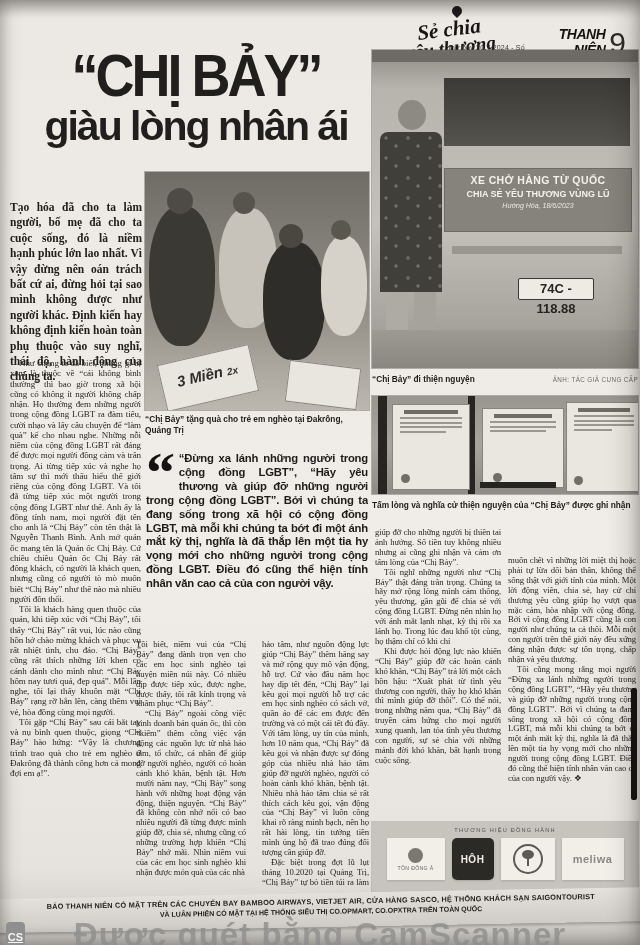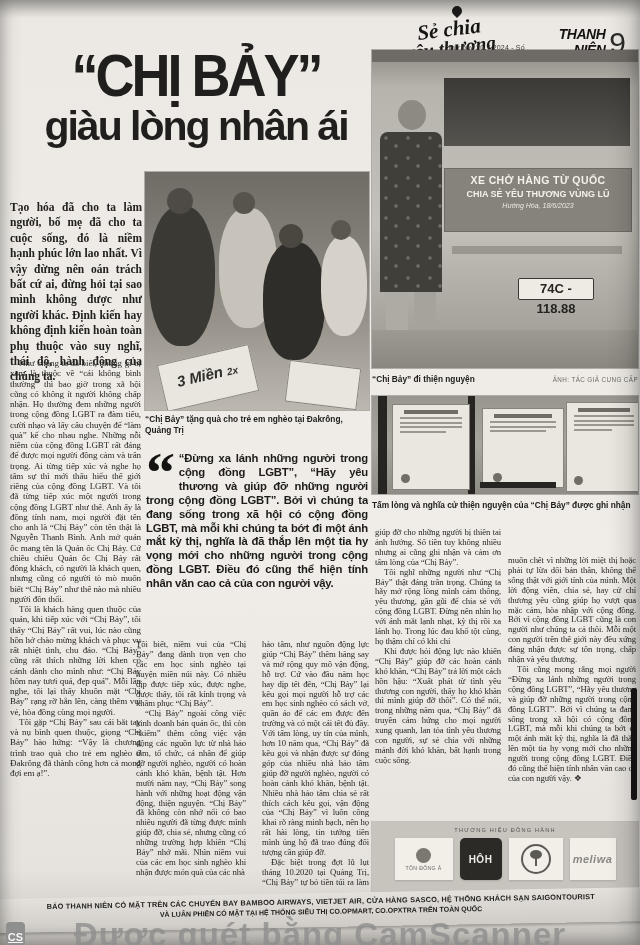--- a/index.html
+++ b/index.html
@@ -252,21 +252,21 @@
       </div>
       <div class="sp-box sp-dark" style="width:42px;">
         <span>HÔH</span>
       </div>
       <div class="sp-box" style="width:54px;">
         <div class="treecircle">
             <div class="canopy"></div>
             <div class="trunk"></div>
           </div>
       </div>
-      <div class="sp-box" style="width:46px;font-style:italic;">
+      <div class="sp-box" style="width:62px;">
         <span class="sp-meliwa">meliwa</span>
       </div>
     </div>
   </div>
 
   <div class="abs footer" style="left:-4px;top:893px;width:650px;height:30px;">
     <div class="f1">BÁO THANH NIÊN CÓ MẶT TRÊN CÁC CHUYẾN BAY BAMBOO AIRWAYS, VIETJET AIR, CỬA HÀNG SASCO, HỆ THỐNG KHÁCH SẠN SAIGONTOURIST</div>
     <div class="f2">VÀ LUÂN PHIÊN CÓ MẶT TẠI HỆ THỐNG SIÊU THỊ CO.OPMART, CO.OPXTRA TRÊN TOÀN QUỐC</div>
   </div>
 

